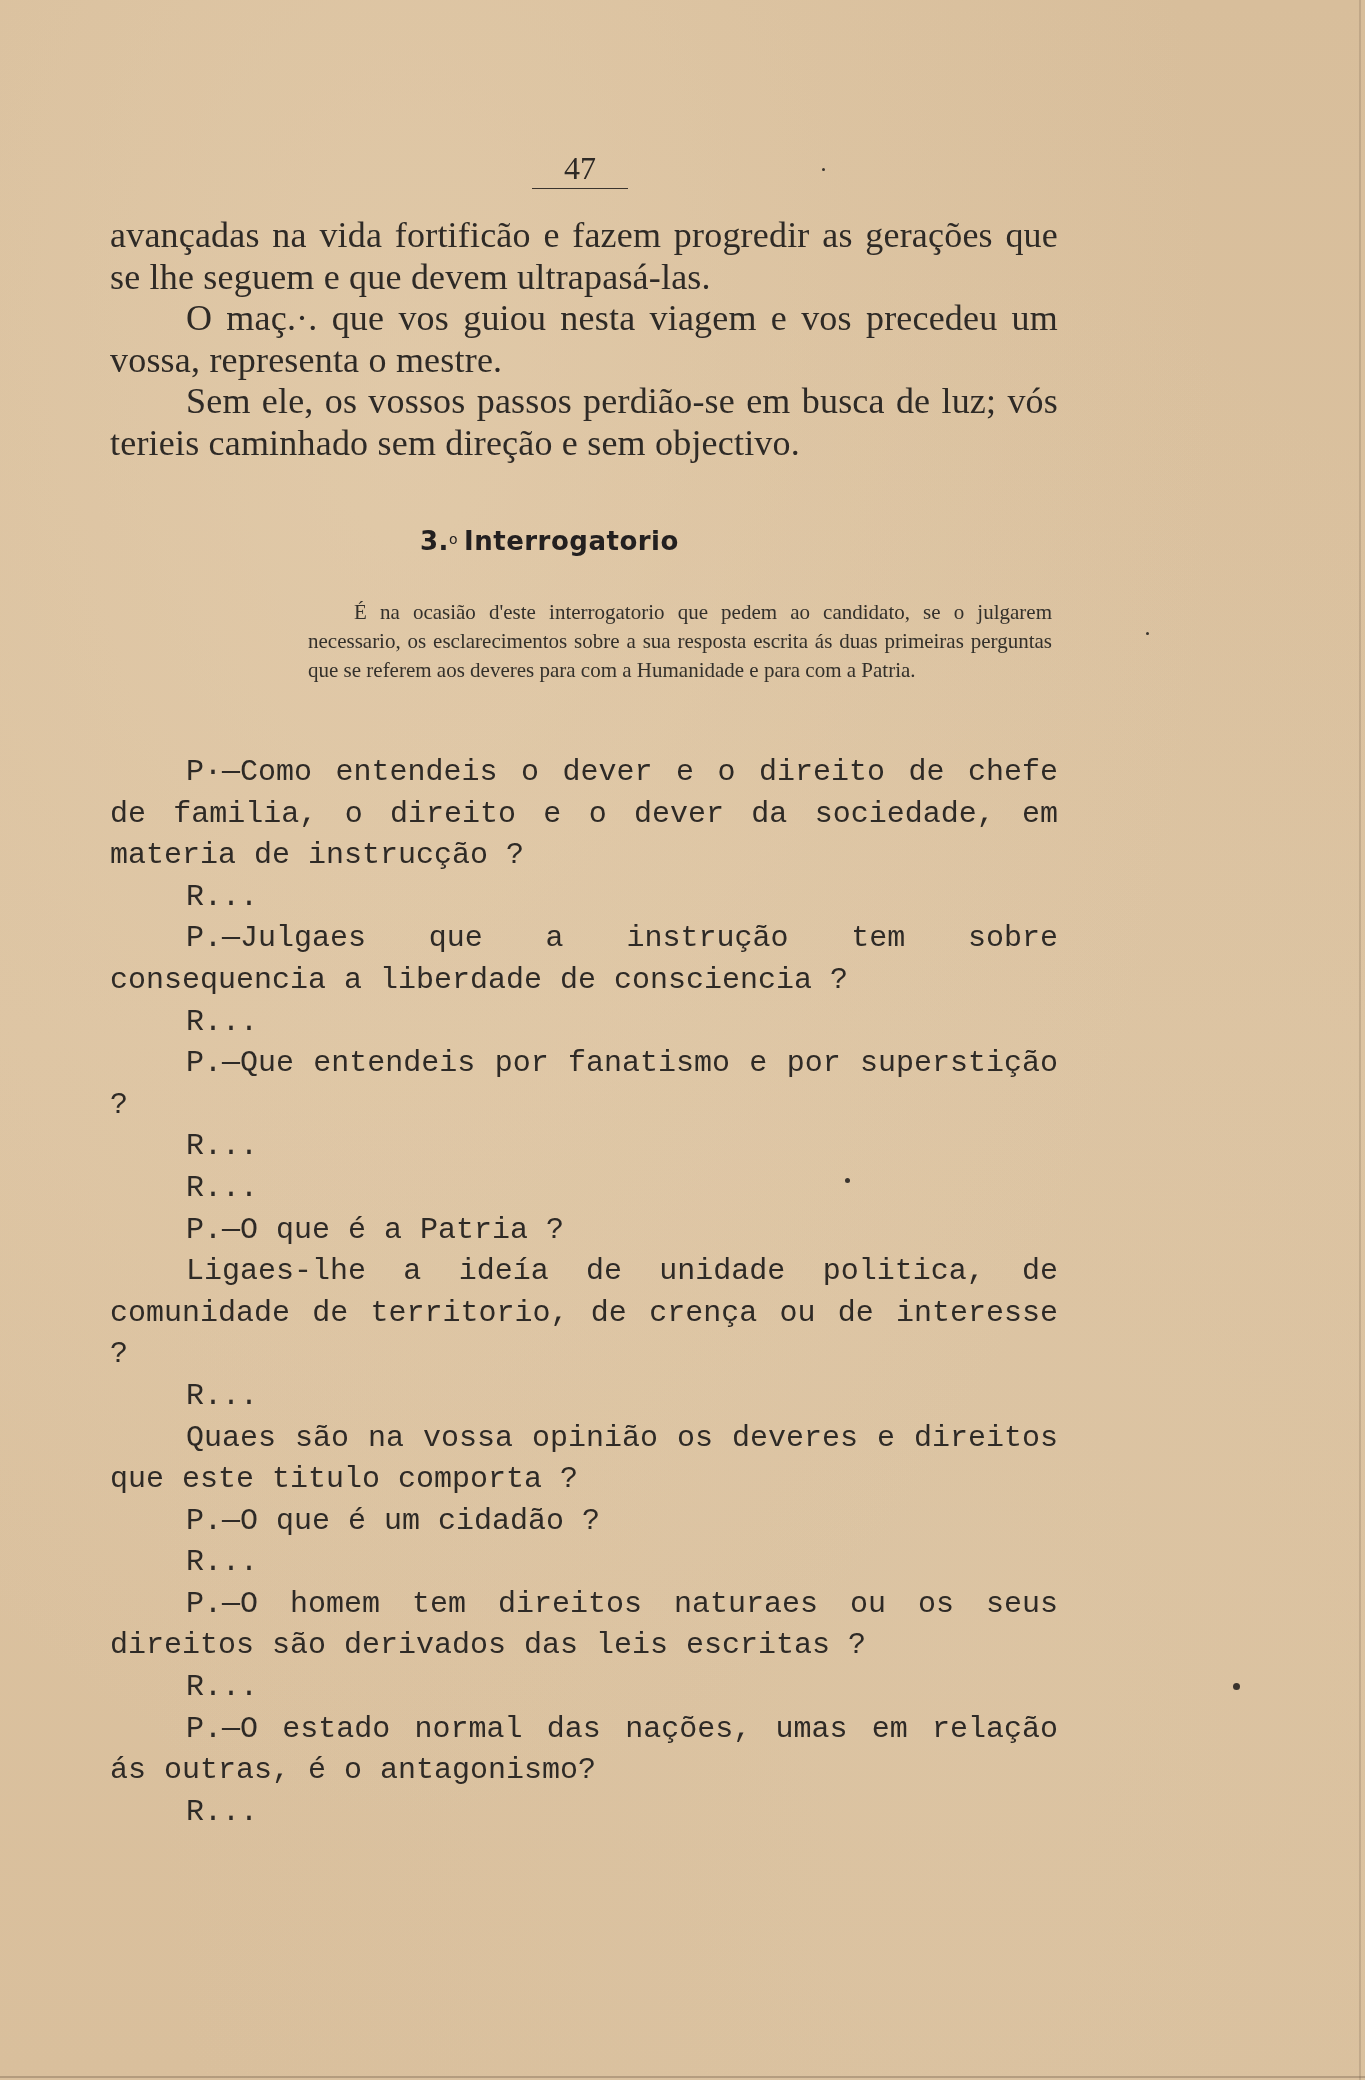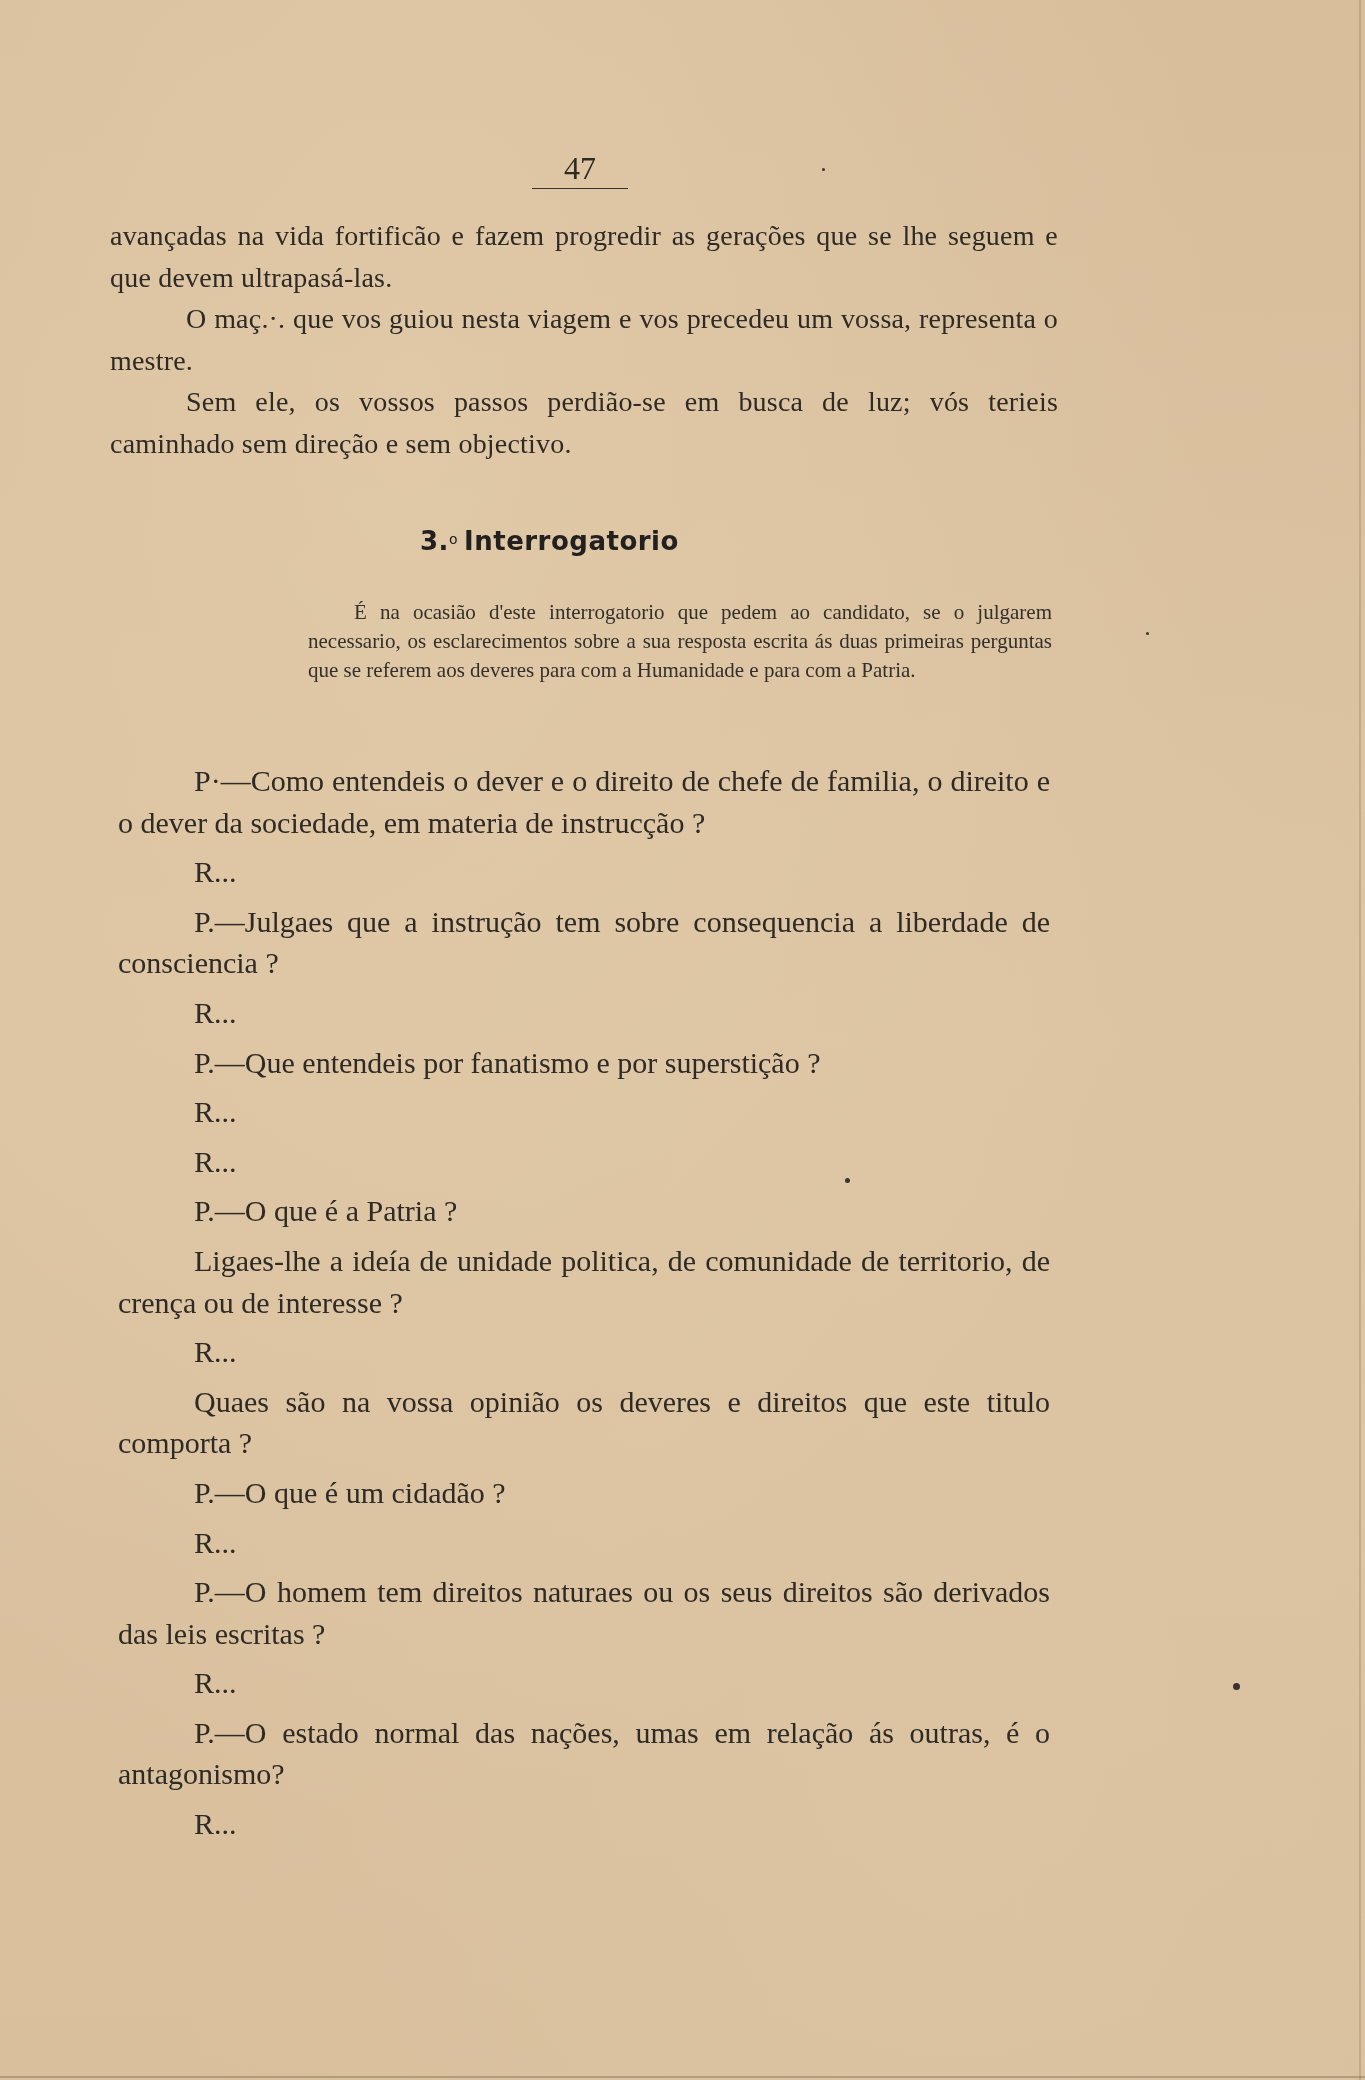--- a/index.html
+++ b/index.html
@@ -56,21 +56,21 @@
     .stray-dot {
       position: absolute;
       width: 4px; height: 4px;
       border-radius: 50%;
       background: #3a342e;
     }
     .text-block {
       position: absolute;
       left: 110px;
       width: 948px;
-      font-size: 28px;
+      font-size: 36px;
       line-height: 41.5px;
       text-align: justify;
       letter-spacing: 0.2px;
     }
     .text-block p {
       margin: 0;
     }
     .indent {
       text-indent: 76px;
     }
@@ -106,21 +106,21 @@
     .note-block p { margin: 8px; text-indent: 46px; }
     .qa {
       position: absolute;
       left: 110px;
       top: 752px;
       width: 948px;
       font-size: 30px;
       line-height: 41.6px;
       text-align: justify;
     }
-    .qa p { margin: 8px; text-indent: 76px; }
+    .qa p { margin: 0; text-indent: 76px; font-family: Liberation Mono, monospace; }
     .qa p.answer { text-indent: 76px; }
   </style>
 </head>
 <body>
 
 <div class="page">
   <div class="right-edge"></div>
   <div class="bottom-edge"></div>
 
   <div class="page-number">47</div>

